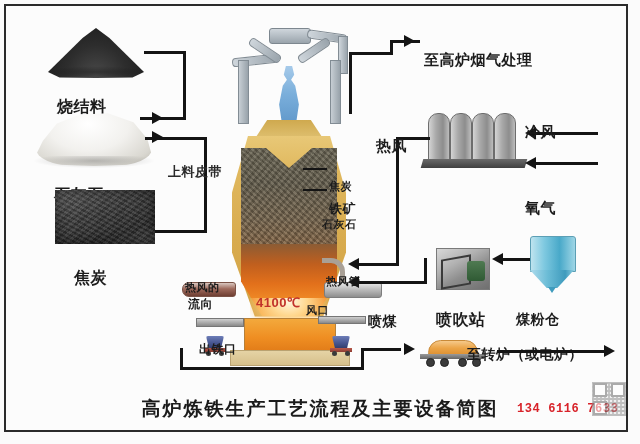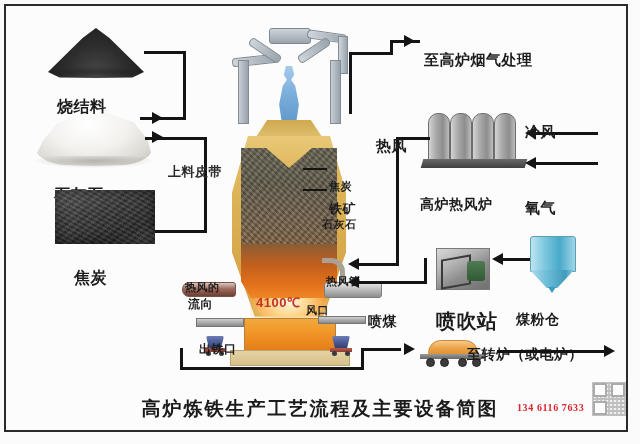--- a/index.html
+++ b/index.html
@@ -181,22 +181,22 @@
   }
   .tap-l{
     position:absolute;left:196px;top:318px;width:46px;height:7px;
     background:linear-gradient(180deg,#cfcfcf,#8a8a8a);border:1px solid #767676;
   }
   .tap-r{
     position:absolute;left:318px;top:316px;width:46px;height:6px;
     background:linear-gradient(180deg,#cfcfcf,#8a8a8a);border:1px solid #767676;
   }
   
-  #phone{position:absolute;left:517px;top:402px;color:#d8232a;font-size:10px;
-    font-weight:bold;letter-spacing:.6px;font-family:Liberation Serif, serif;}
+  #phone{position:absolute;left:517px;top:402px;color:#d8232a;font-size:12px;
+    font-weight:bold;letter-spacing:.6px;font-family:Liberation Mono, monospace;}
   #qr{position:absolute;left:592px;top:382px;width:34px;height:34px;opacity:.55;
     background:
       repeating-linear-gradient(0deg,#8e8e8e 0 2px,transparent 2px 4px),
       repeating-linear-gradient(90deg,#9a9a9a 0 2px,transparent 2px 4px),
       #e8e8e8;
   }
   #qr .qe{position:absolute;width:10px;height:10px;border:2px solid #6a6a6a;background:#fff;}
   
   #title{
     position:absolute;left:0;top:396px;width:640px;text-align:center;
@@ -295,41 +295,40 @@
   <div class="arrowR" style="left:404px;top:35px;"></div>
   <div class="lbl cn" style="left:424px;top:32px;font-size:15px;">至高炉烟气处理</div>
 
   <div id="stove">
     <div class="dome" style="left:0px;"></div>
     <div class="dome" style="left:22px;"></div>
     <div class="dome" style="left:44px;"></div>
     <div class="dome" style="left:66px;"></div>
     <div class="stove-base"></div>
   </div>
-  <div class="lbl cn" style="left:420px;top:176px;font-size:14px;">高炉热风炉</div>
 
   <div class="ln" style="left:396px;top:137px;width:34px;height:3px;"></div>
   <div class="ln" style="left:396px;top:137px;width:3px;height:129px;"></div>
   <div class="ln" style="left:358px;top:263px;width:41px;height:3px;"></div>
   <div class="arrowL" style="left:348px;top:258px;"></div>
   <div class="lbl cn" style="left:376px;top:118px;font-size:15px;">热风</div>
 
   <div class="ln" style="left:536px;top:132px;width:62px;height:3px;"></div>
   <div class="arrowL" style="left:525px;top:127px;"></div>
   <div class="lbl cn" style="left:525px;top:104px;font-size:15px;">冷风</div>
 
   <div class="ln" style="left:536px;top:162px;width:62px;height:3px;"></div>
   <div class="arrowL" style="left:525px;top:157px;"></div>
   <div class="lbl cn" style="left:525px;top:180px;font-size:15px;">氧气</div>
 
   <div id="inject">
     <div class="frm"></div>
     <div class="mtr"></div>
   </div>
-  <div class="lbl cn" style="left:436px;top:291px;font-size:20px;font-family:Liberation Mono, monospace;">喷吹站</div>
+  <div class="lbl cn" style="left:436px;top:291px;font-size:16px;">喷吹站</div>
 
   <div id="bunker">
     <div class="bunker-body"></div>
     <div class="bunker-cone"></div>
     <div class="bunker-tip"></div>
   </div>
   <div class="lbl cn" style="left:516px;top:291px;font-size:14px;">煤粉仓</div>
 
   <div class="ln" style="left:502px;top:258px;width:28px;height:3px;"></div>
   <div class="arrowL" style="left:492px;top:253px;"></div>

